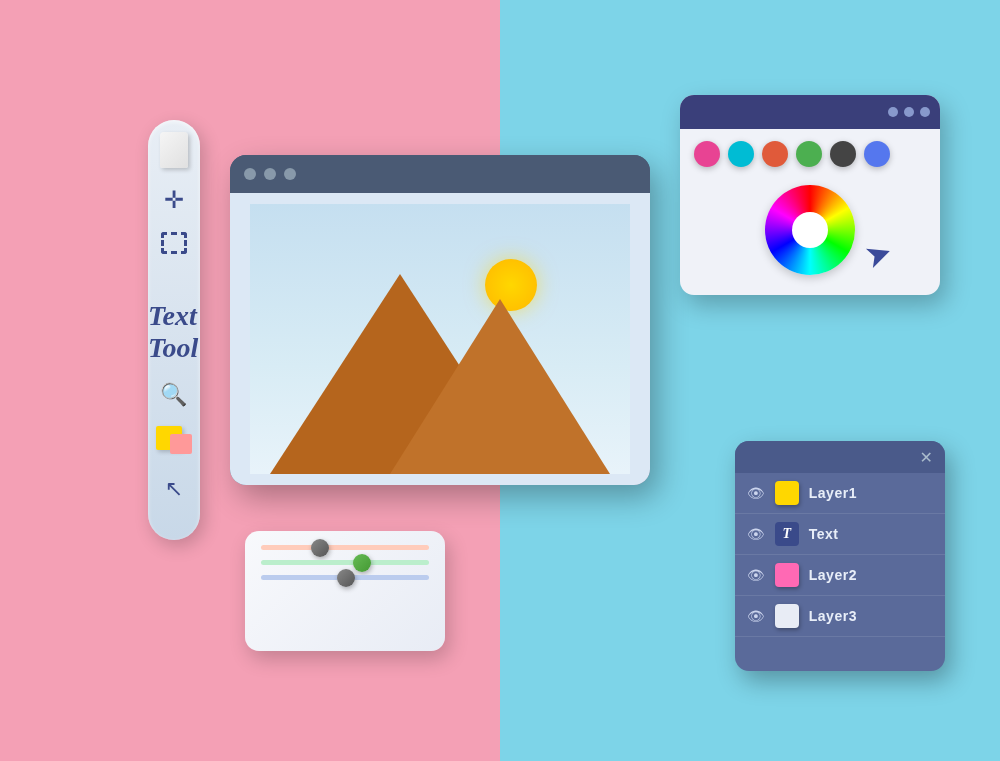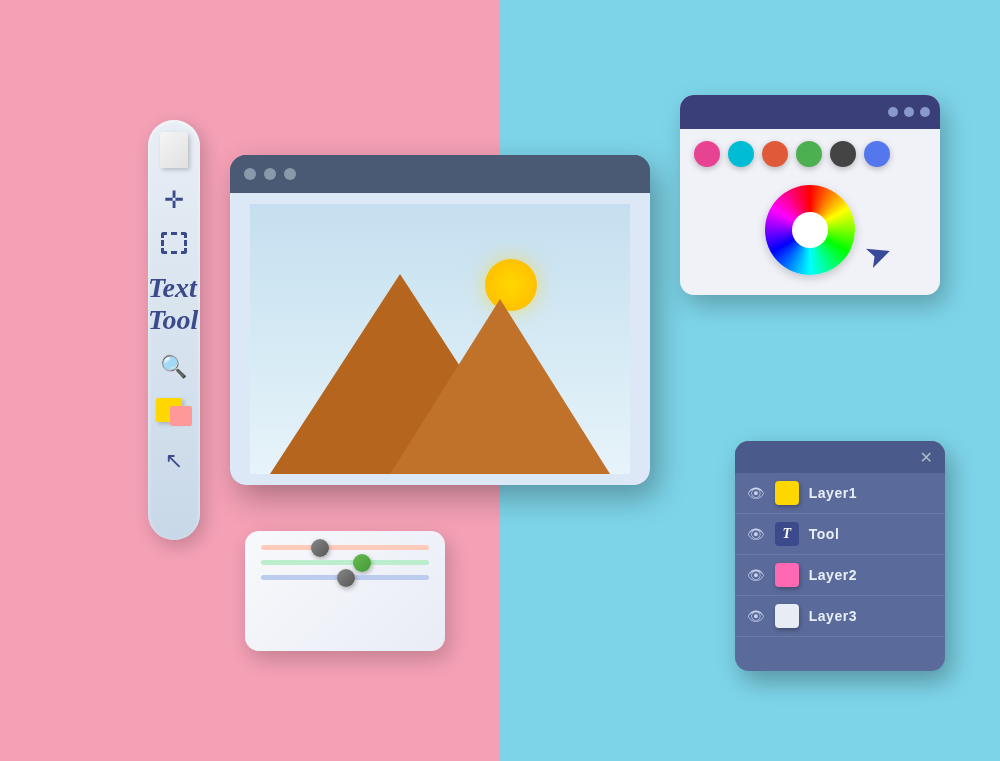--- a/index.html
+++ b/index.html
@@ -60,20 +60,21 @@
       width: 26px; height: 22px;
       border: 3px dashed #3a4a8a;
       border-radius: 3px;
     }
     .text-icon {
       font-size: 28px;
       font-weight: 900;
       color: #3a4a8a;
       font-style: italic;
       font-family: serif;
+      margin-top: 28px;
     }
     .search-icon {
       font-size: 22px;
       color: #3a4a8a;
     }
     .sticky-note {
       width: 26px;
       height: 24px;
       background: #ffd700;
       border-radius: 2px;
@@ -432,21 +433,21 @@
     <span class="layers-close">✕</span>
   </div>
   <div class="layer-row">
     <span class="layer-eye">👁</span>
     <div class="layer-color" style="background:#ffd700;"></div>
     <span class="layer-name">Layer1</span>
   </div>
   <div class="layer-row">
     <span class="layer-eye">👁</span>
     <div class="layer-text-icon">T</div>
-    <span class="layer-name">Tool</span>
+    <span class="layer-name">Text</span>
   </div>
   <div class="layer-row">
     <span class="layer-eye">👁</span>
     <div class="layer-color" style="background:#ff69b4;"></div>
     <span class="layer-name">Layer2</span>
   </div>
   <div class="layer-row">
     <span class="layer-eye">👁</span>
     <div class="layer-color" style="background:#e8ecf5;"></div>
     <span class="layer-name">Layer3</span>

